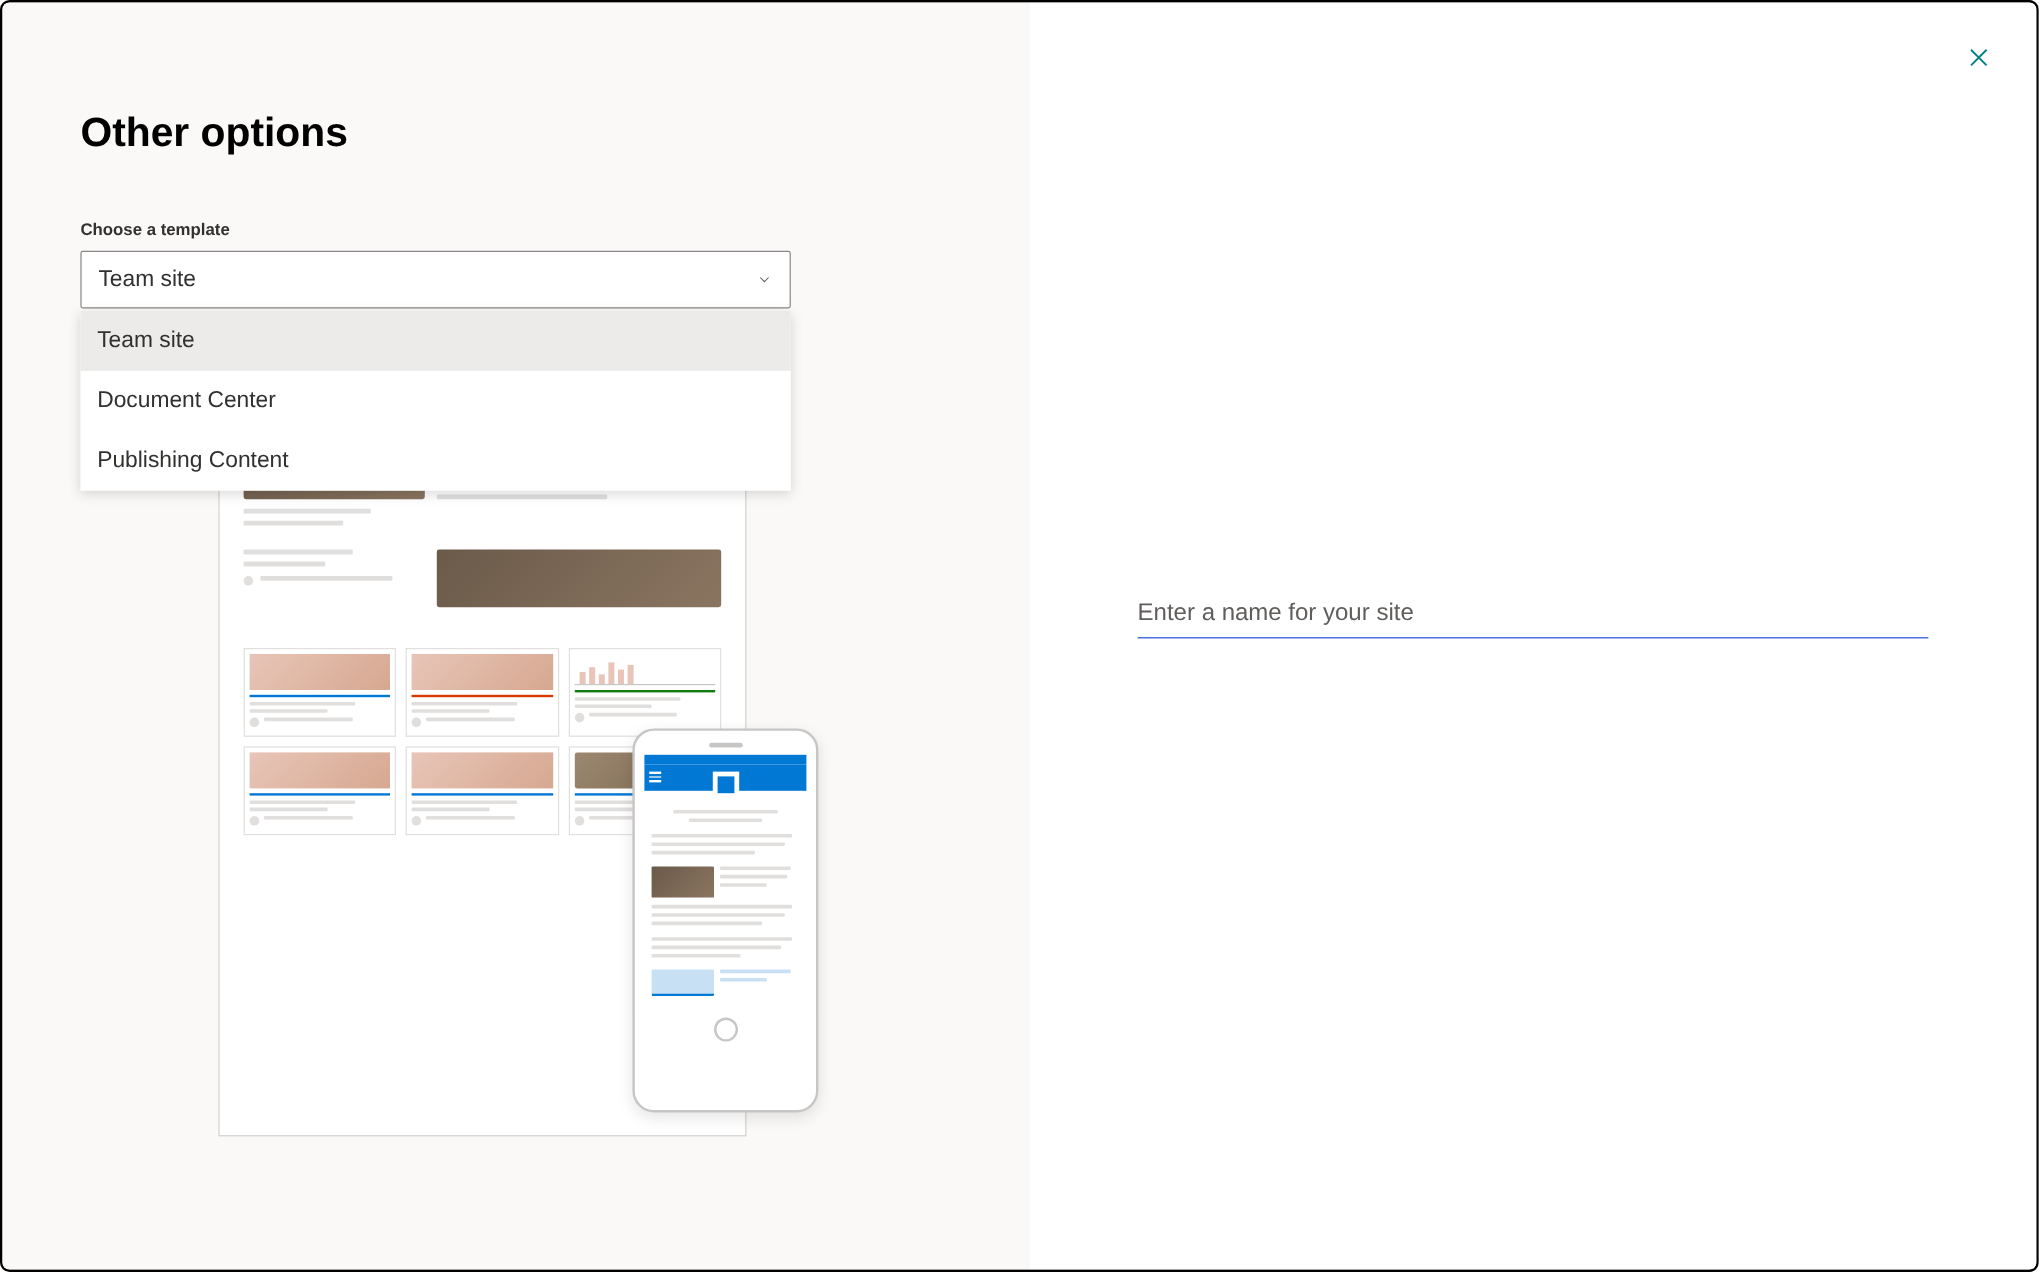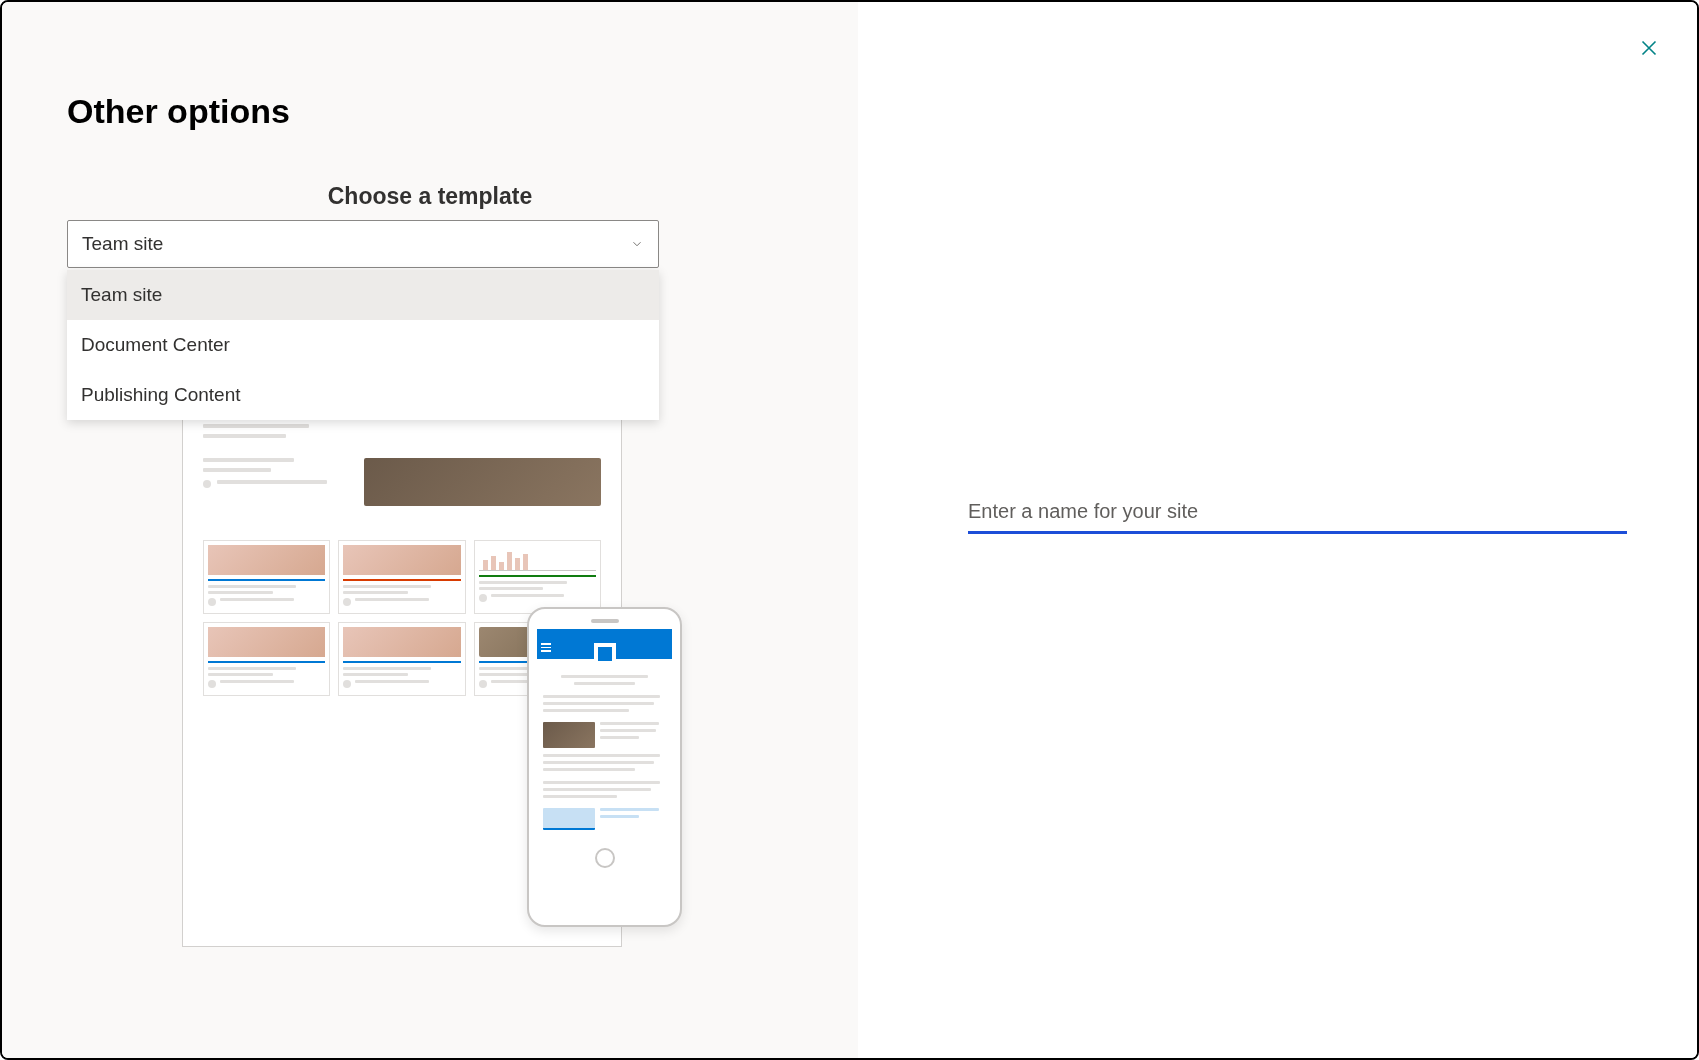--- a/index.html
+++ b/index.html
@@ -58,25 +58,24 @@
       background: #fff;
       padding: 490px 90px 0 90px;
     }
     .page-title {
       font-size: 34px;
       font-weight: 600;
       color: #000000;
       margin-bottom: 52px;
     }
     .field-label {
-      font-size: 23px;
+      font-size: 14px;
       font-weight: 600;
       color: #323130;
       margin-bottom: 10px;
-      text-align: center;
     }
     .dropdown-wrapper {
       position: relative;
       width: 592px;
     }
     .dropdown-select {
       width: 100%;
       height: 48px;
       border: 1px solid #8a8886;
       background: #fff;
@@ -267,27 +266,26 @@
       font-weight: 600;
       color: #323130;
       margin-bottom: 18px;
     }
     .required {
       color: #a4262c;
     }
     .site-name-input {
       width: 100%;
       border: none;
-      border-bottom: 3px solid #1d4ed8;
+      border-bottom: 1px solid #1d4ed8;
       padding: 8px 0;
       font-size: 20px;
       color: #323130;
       outline: none;
       background: transparent;
-      margin-left: 20px;
     }
     .site-name-input::placeholder {
       color: #605e5c;
     }
   </style>
 </head>
 <body>
 
 <div class="dialog">
 

